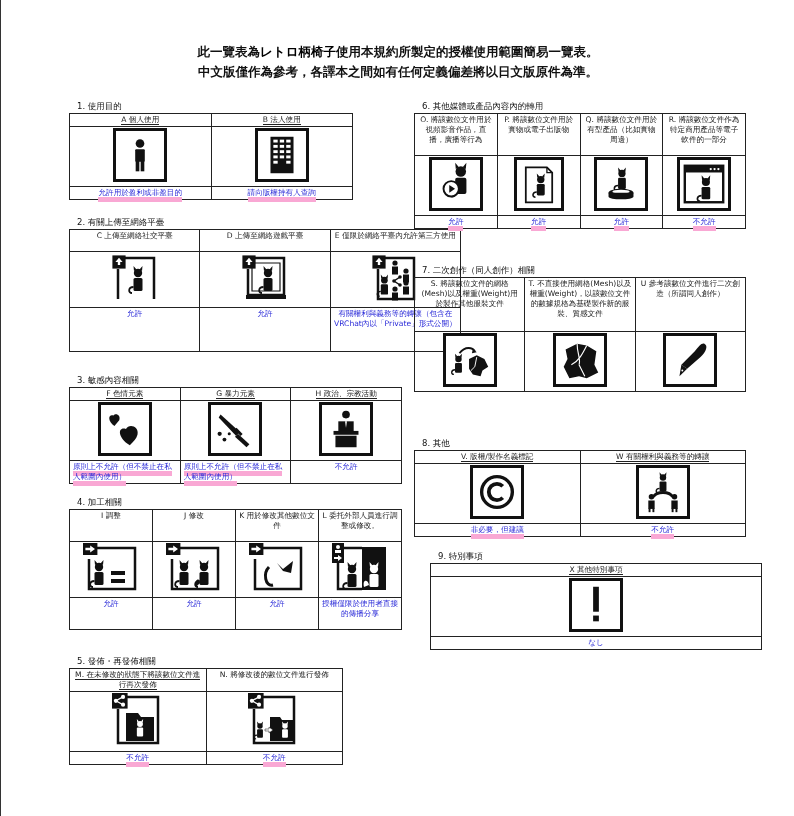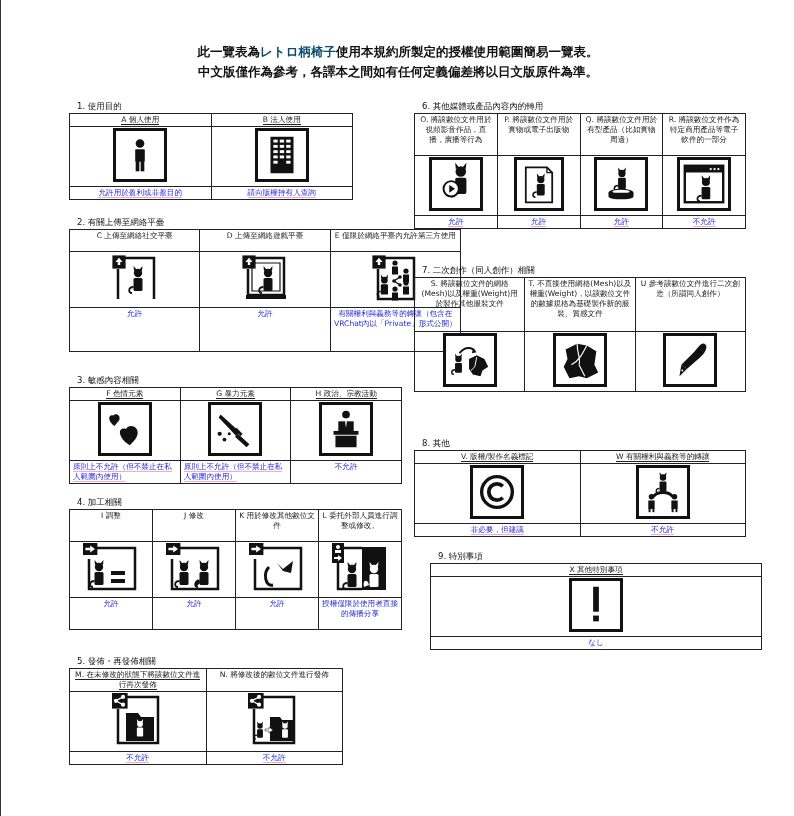--- a/index.html
+++ b/index.html
@@ -1,30 +1,30 @@
 <!DOCTYPE html>
 <html><head>
 <meta charset="utf-8">
 <style>
   html, body { margin:0; padding:0; background:#fff; }
   body { width:794px; height:816px; position:relative; overflow:hidden;
          font-family:"DejaVu Sans", sans-serif; color:#111; border-left:1px solid #333; box-sizing:border-box; }
   .title { position:absolute; left:0; top:42px; width:794px; text-align:center;
            font-weight:bold; font-size:12.5px; line-height:20px; }
-  .title .brand { color:#0c4a6e; }
+  .title .brand { color:#000000; }
   .sec { position:absolute; }
   .sec-label { font-size:8.5px; height:13px; line-height:13px; padding-left:8px; }
   table.grid { border-collapse:collapse; table-layout:fixed; width:100%; }
   table.grid td { border:1.5px solid #222; text-align:center; vertical-align:top;
                   font-size:7.6px; line-height:10px; padding:1px 3px; }
   td.hd { color:#222; }
   td.hd.u span { border-bottom:1px solid #222; }
   td.ic { padding:4px 0; vertical-align:middle; }
   td.st { color:#2a2ad8; }
-  td.st.u span { border-bottom:1px solid #f9a8d4; }
+  td.st.u span { border-bottom:5px solid #f9a8d4; }
   .icon { display:inline-block; width:50px; height:50px; border:3px solid #111;
           box-sizing:border-box; position:relative; background:#fff; }
   .icon svg { position:absolute; left:0; top:0; width:100%; height:100%; }
 </style>
 </head>
 <body>
 
 <div class="title">
   <div><span>此一覽表為</span><span class="brand">レトロ柄椅子</span><span>使用本規約所製定的授權使用範圍簡易一覽表。</span></div>
   <div>中文版僅作為參考，各譯本之間如有任何定義偏差將以日文版原件為準。</div>

